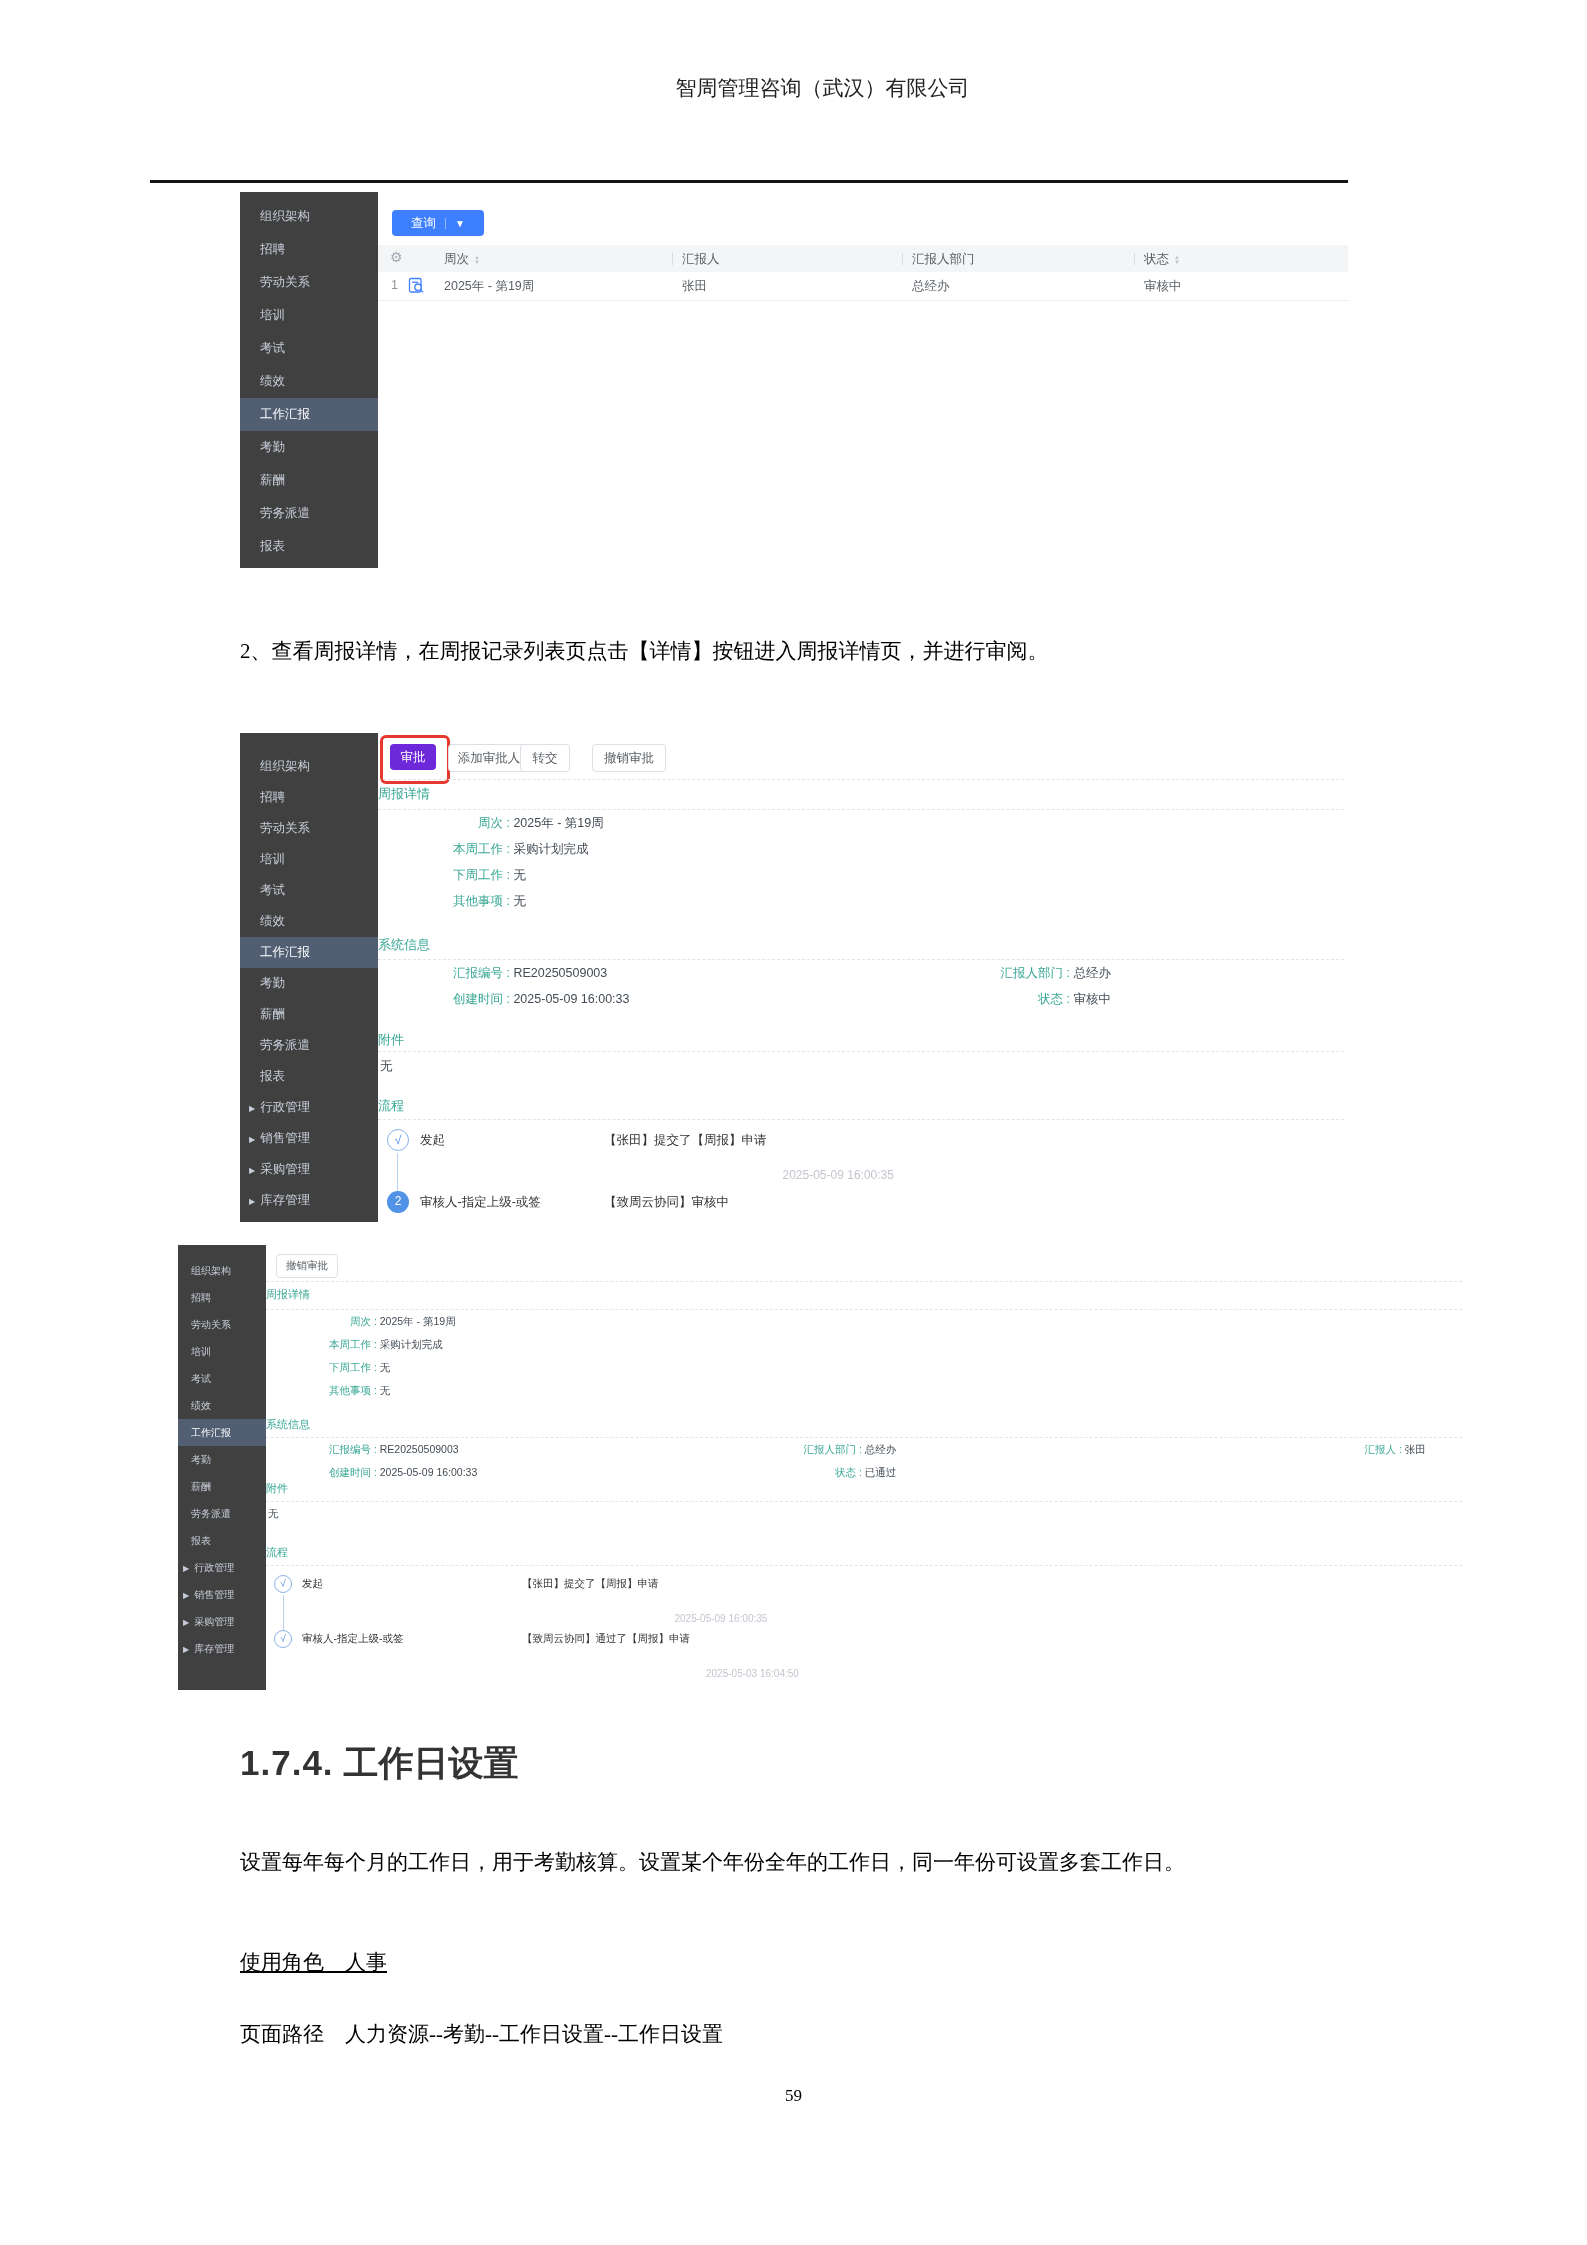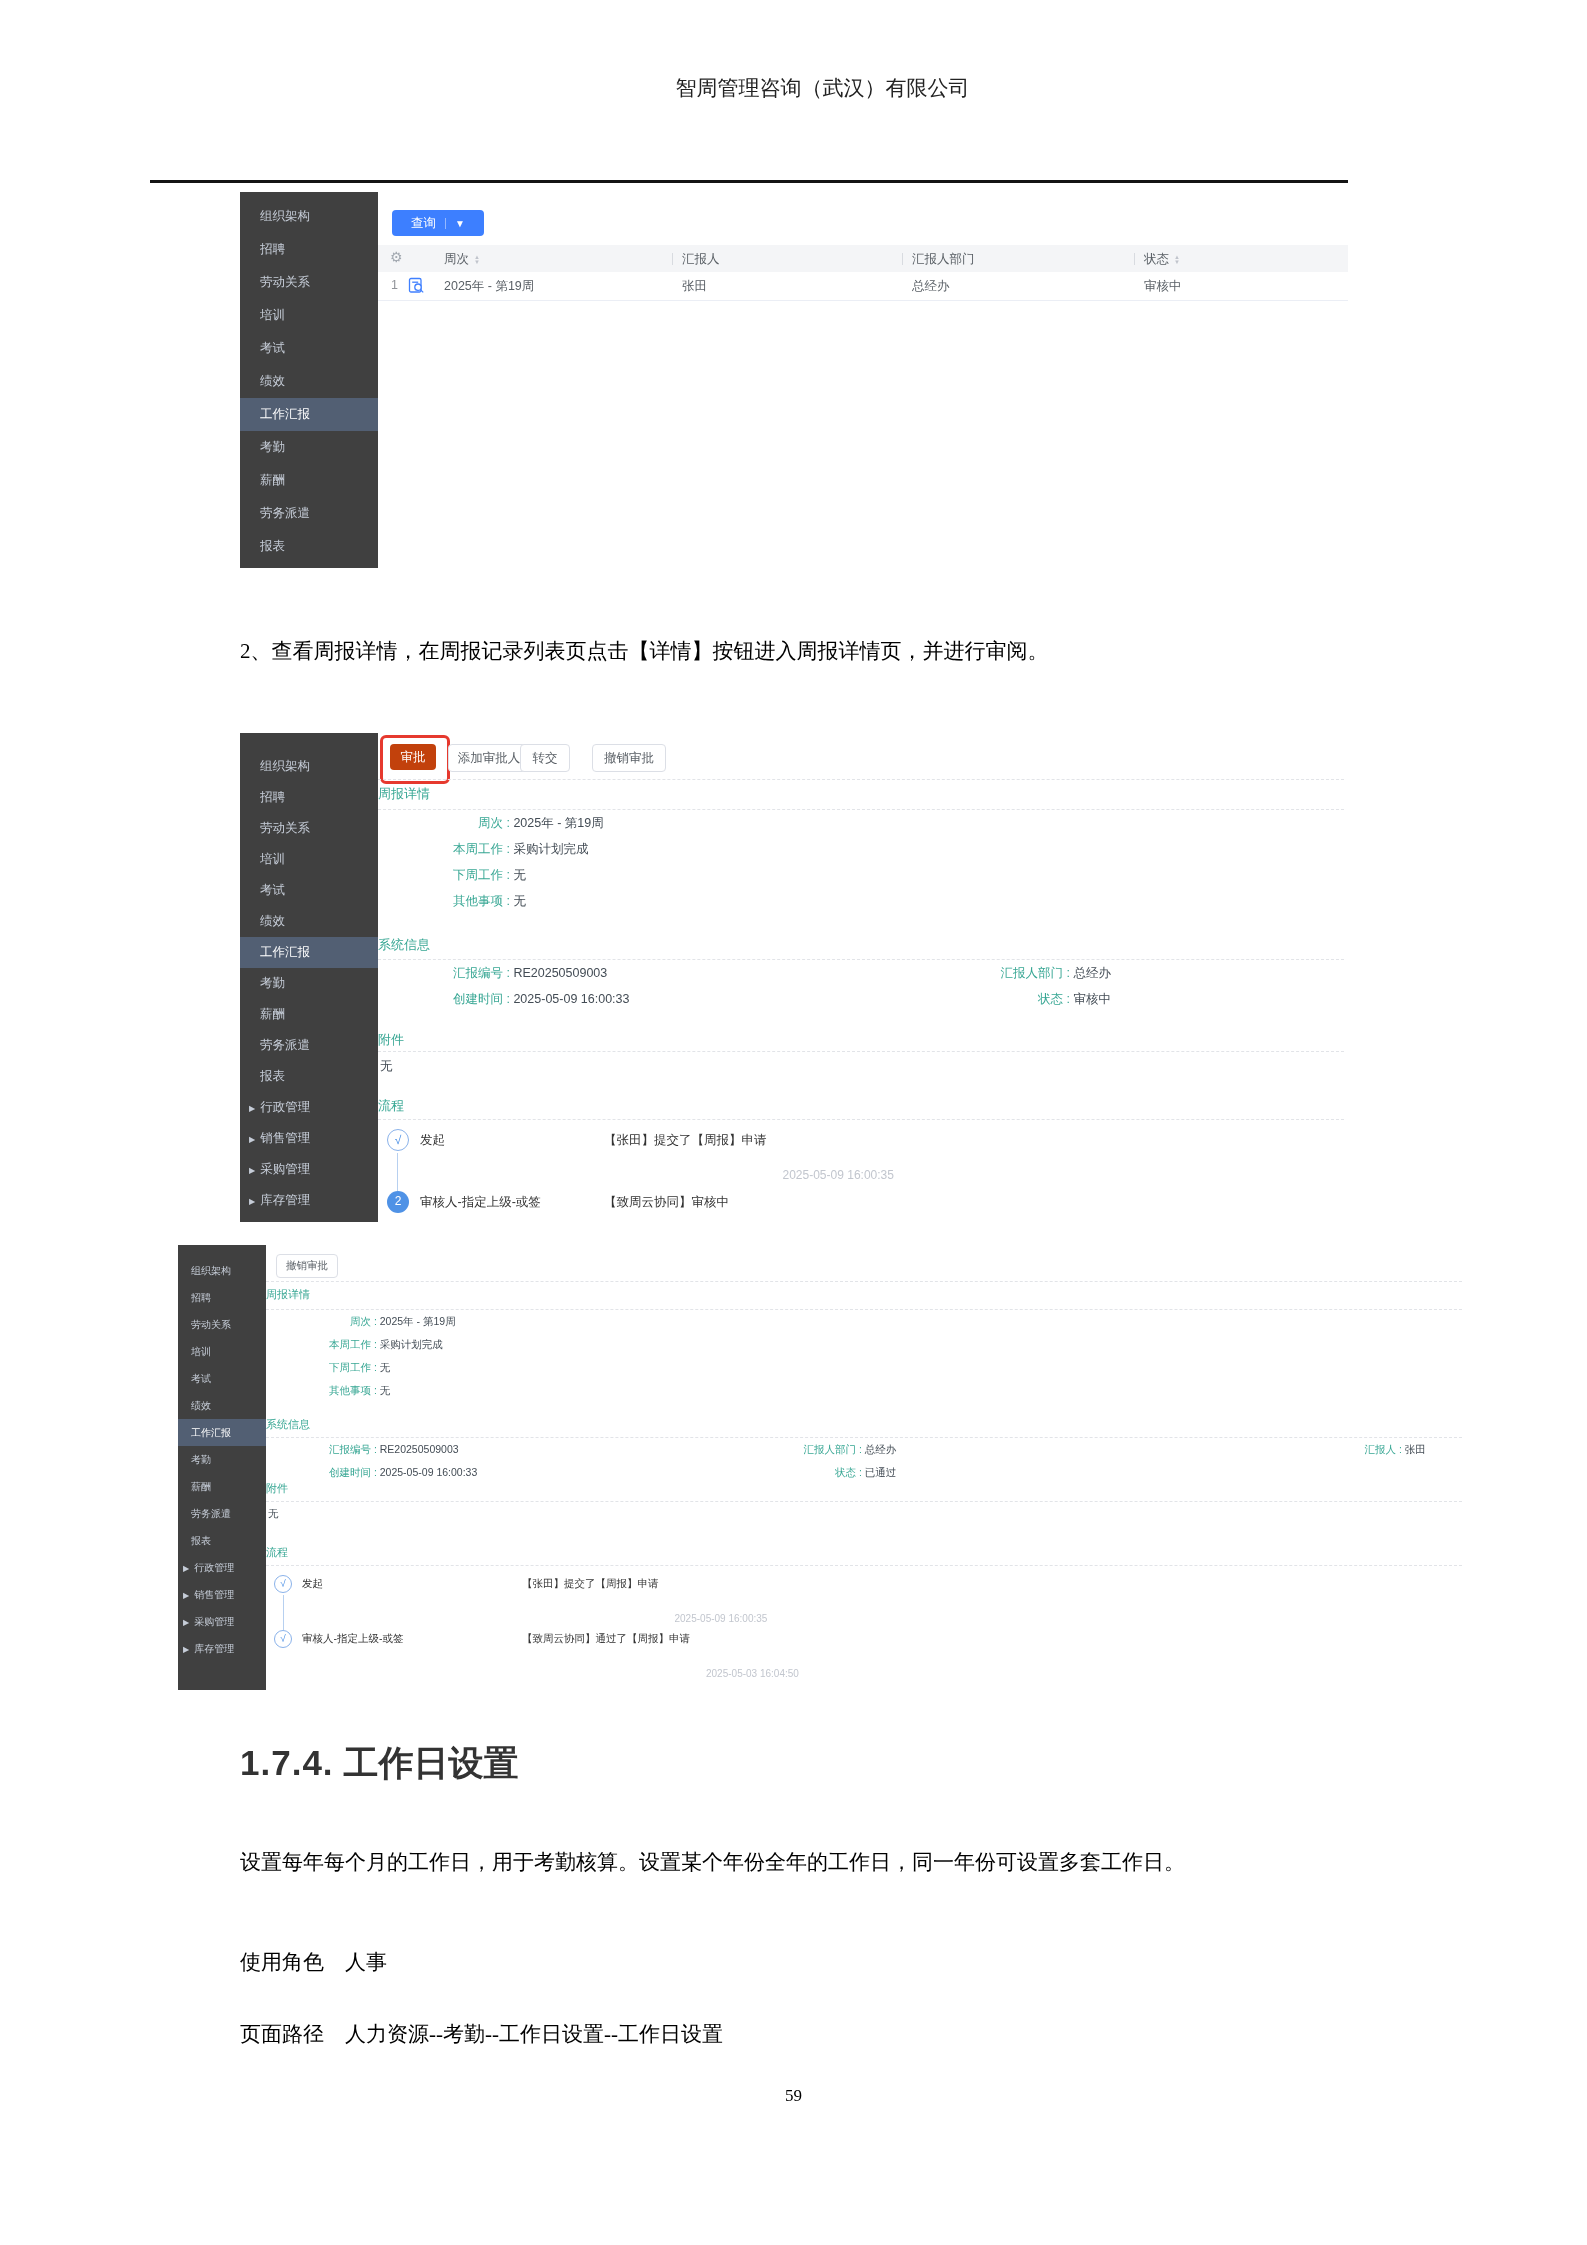--- a/index.html
+++ b/index.html
@@ -9,21 +9,21 @@
   
   .company{position:absolute;left:240px;top:74px;width:1165px;text-align:center;
            font-size:21px;color:#222;}
   .head-rule{position:absolute;left:150px;top:180px;width:1198px;height:3px;background:#141414;}
   .doc-text{font-family:"Liberation Serif",serif;color:#000;}
   .step2{position:absolute;left:240px;top:634px;width:1210px;font-size:21px;line-height:34px;}
   .h174{position:absolute;left:240px;top:1740px;font-size:35px;font-weight:bold;}
   .h174 .hnum{font-family:"Liberation Sans",sans-serif;letter-spacing:1px;}
   .h174 .htitle{font-family:"Liberation Serif",serif;margin-left:10px;}
   .para{position:absolute;left:240px;top:1842px;width:1212px;font-size:21px;line-height:40px;}
-  .role-line{position:absolute;left:240px;top:1948px;font-size:21px;}
+  .role-line{position:absolute;left:240px;top:1948px;font-size:21px;text-decoration:underline;}
   .path-line{position:absolute;left:240px;top:2020px;font-size:21px;}
   .pageno{position:absolute;left:0;top:2086px;width:1587px;text-align:center;font-size:17px;}
 
   
   .sheet{position:absolute;background:#fff;}
   .side{position:absolute;left:0;top:0;bottom:0;background:#404040;overflow:hidden;}
   .side-item{color:#c6cdd8;position:relative;white-space:nowrap;}
   .side-item.active{background:#525f73;color:#fff;}
   .arrow-ic{display:none;font-size:8px;margin-right:5px;}
   .side-item.arrow .arrow-ic{display:inline;}
@@ -73,21 +73,21 @@
   
   .sheet2{left:240px;top:733px;width:1108px;height:489px;}
   .sheet2 .side{width:138px;padding-top:18px;}
   .sheet2 .side-item{height:31px;line-height:31px;padding-left:20px;font-size:12.5px;}
   .sheet2 .side-item.arrow{padding-left:9px;}
   .sheet2 .content{left:138px;font-size:12.5px;}
   .sheet2 .dash{width:966px;}
   .sheet2 .sec-title{font-size:13px;}
   .red-box{position:absolute;left:2px;top:2px;width:64px;height:43px;border:3px solid #e6392e;
            border-radius:6px;}
-  .btn-appr{position:absolute;left:12px;top:11px;width:46px;height:26px;background:#c2410c;
+  .btn-appr{position:absolute;left:12px;top:11px;width:46px;height:26px;background:#6d28d9;
             border-radius:4px;color:#fff;font-size:12.5px;display:flex;align-items:center;
             justify-content:center;}
   .sheet2 .btn-white{top:11px;height:26px;font-size:12.5px;}
   .b-add{left:70px;width:80px;} .b-trans{left:142px;width:48px;} .b-rev{left:214px;width:72px;}
   .sheet2 .frow{height:26px;} .sheet2 .flabel{width:125px;}
   .df2{position:absolute;left:0;top:82px;}
   .sys2l{position:absolute;left:0;top:232px;}
   .sys2r{position:absolute;left:565px;top:232px;}
   .sys2r .flabel{width:120px;}
   .att2-v{position:absolute;left:2px;top:325px;color:#434c55;}

